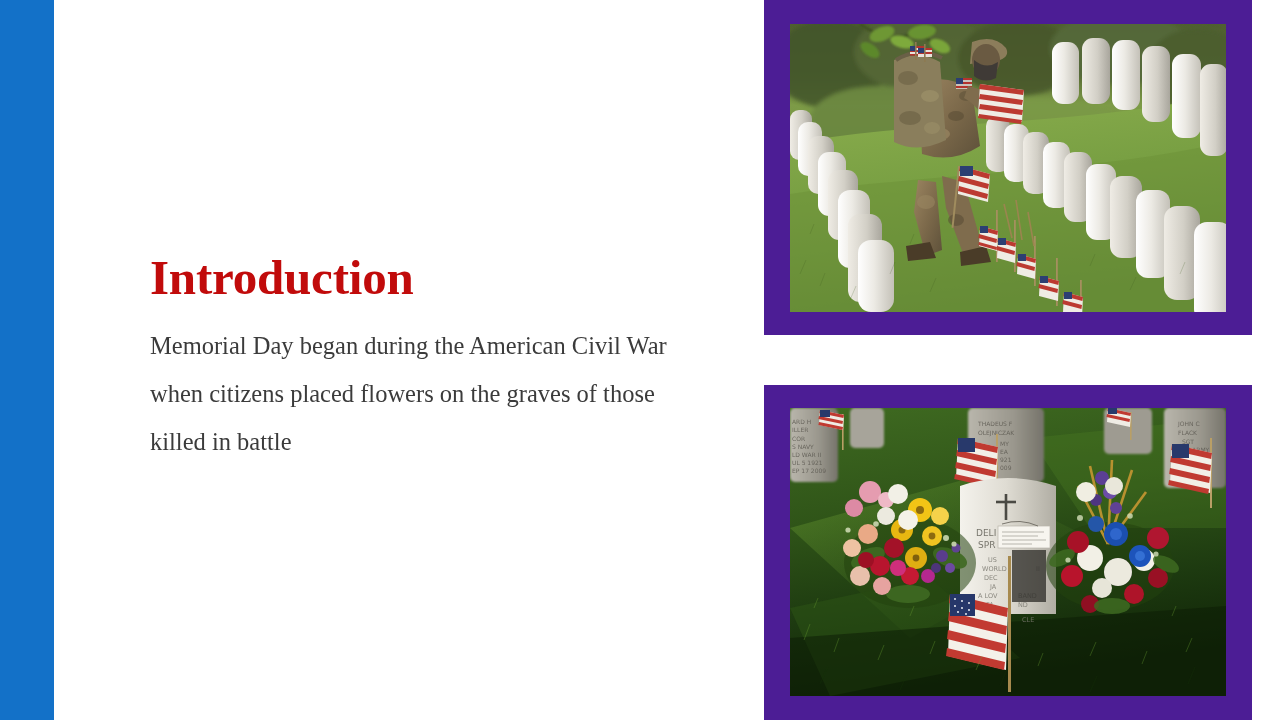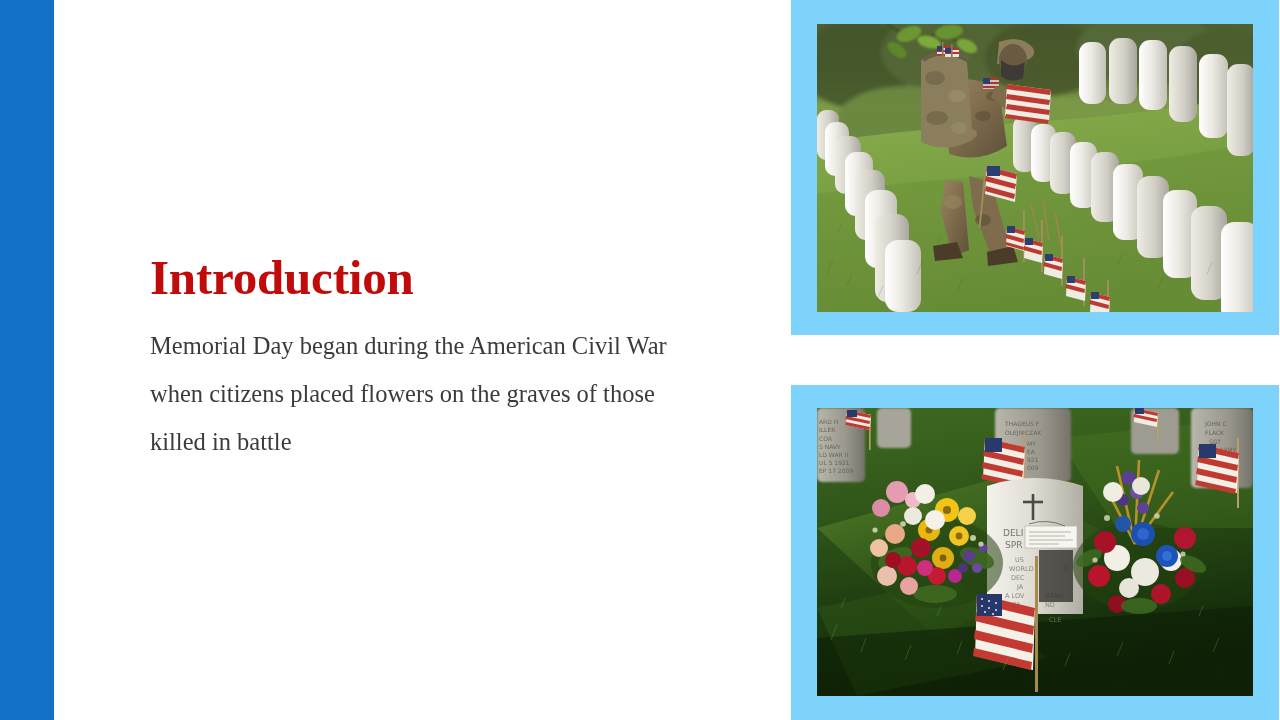--- a/index.html
+++ b/index.html
@@ -45,23 +45,23 @@
     font-weight:normal;
     font-size:24.5px;
     line-height:48px;
     color:#3b3b3b;
     width:548px;
   }
 
   
   .photo-panel {
     position:absolute;
-    left:791px;
+    left:764px;
     width:488px;
-    background:#7dd3fc;
+    background:#4c1d95;
     overflow:hidden;
   }
   .photo-panel.top    { top:0px;   height:335px; }
   .photo-panel.bottom { top:385px; height:335px; }
 
   .photo-frame {
     position:absolute;
     left:26px;
     width:436px;
     height:288px;

